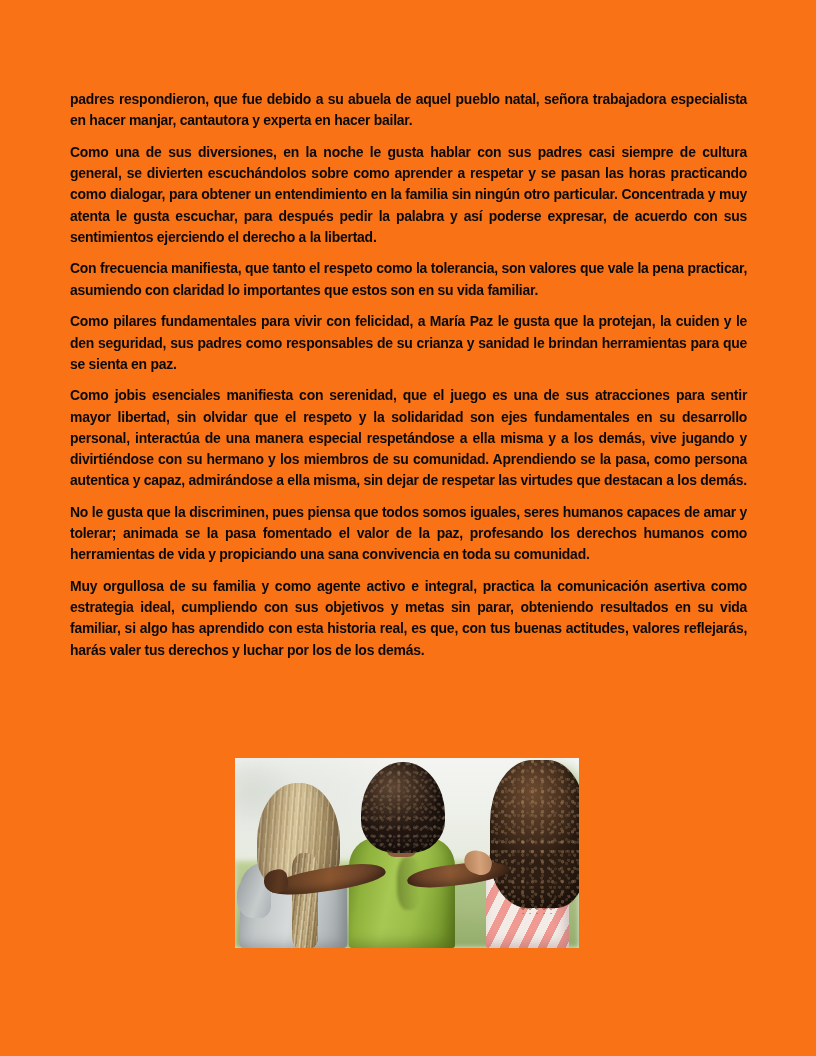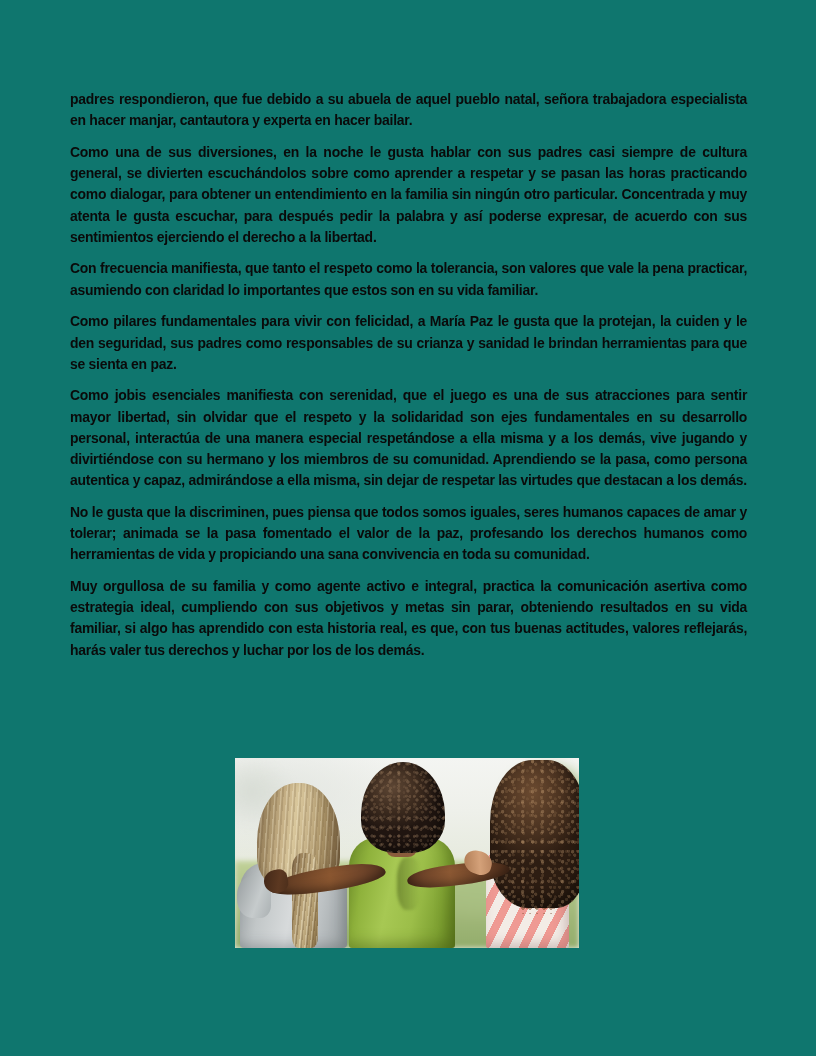--- a/index.html
+++ b/index.html
@@ -11,21 +11,21 @@
     width: 816px;
     height: 1056px;
     overflow: hidden;
     font-family: "Liberation Sans", "DejaVu Sans", sans-serif;
     color: #000000;
   }
   .page {
     position: relative;
     width: 816px;
     height: 1056px;
-    background: #0f766e;
+    background: #f97316;
     box-sizing: border-box;
   }
   .doc-body {
     position: absolute;
     left: 70px;
     top: 89px;
     width: 677px;
   }
   .para {
     font-family: "Liberation Sans", "DejaVu Sans", sans-serif;

